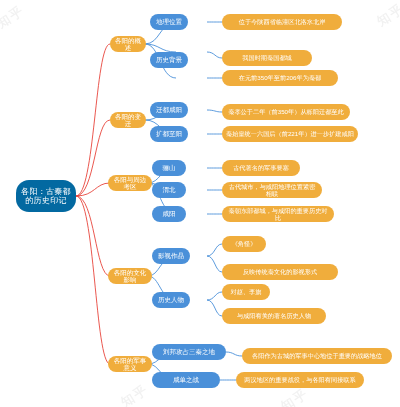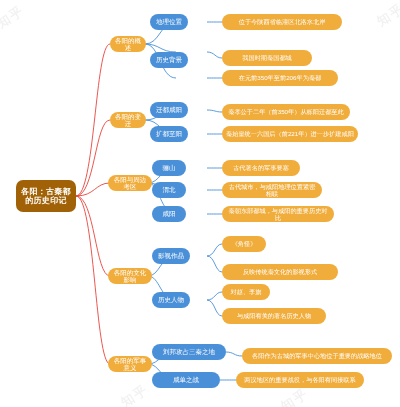--- a/index.html
+++ b/index.html
@@ -17,24 +17,24 @@
     box-sizing:border-box;
     display:flex;align-items:center;justify-content:center;
     text-align:center;
     border-radius:11px;
     color:#ffffff;
     line-height:1.15;
     white-space:pre-line;
     padding:2px 4px;
   }
   .root{
-    background:#a16207;
-    border-radius:7px;
+    background:#0369a1;
+    border-radius:13px;
     font-size:8px;
-    font-weight:bold;
+    font-weight:normal;
     letter-spacing:0.3px;
   }
   .lvl2{
     background:#f0ad3c;
     font-size:6.5px;
   }
   .lvl3{
     background:#4a90d9;
     font-size:6.5px;
   }

